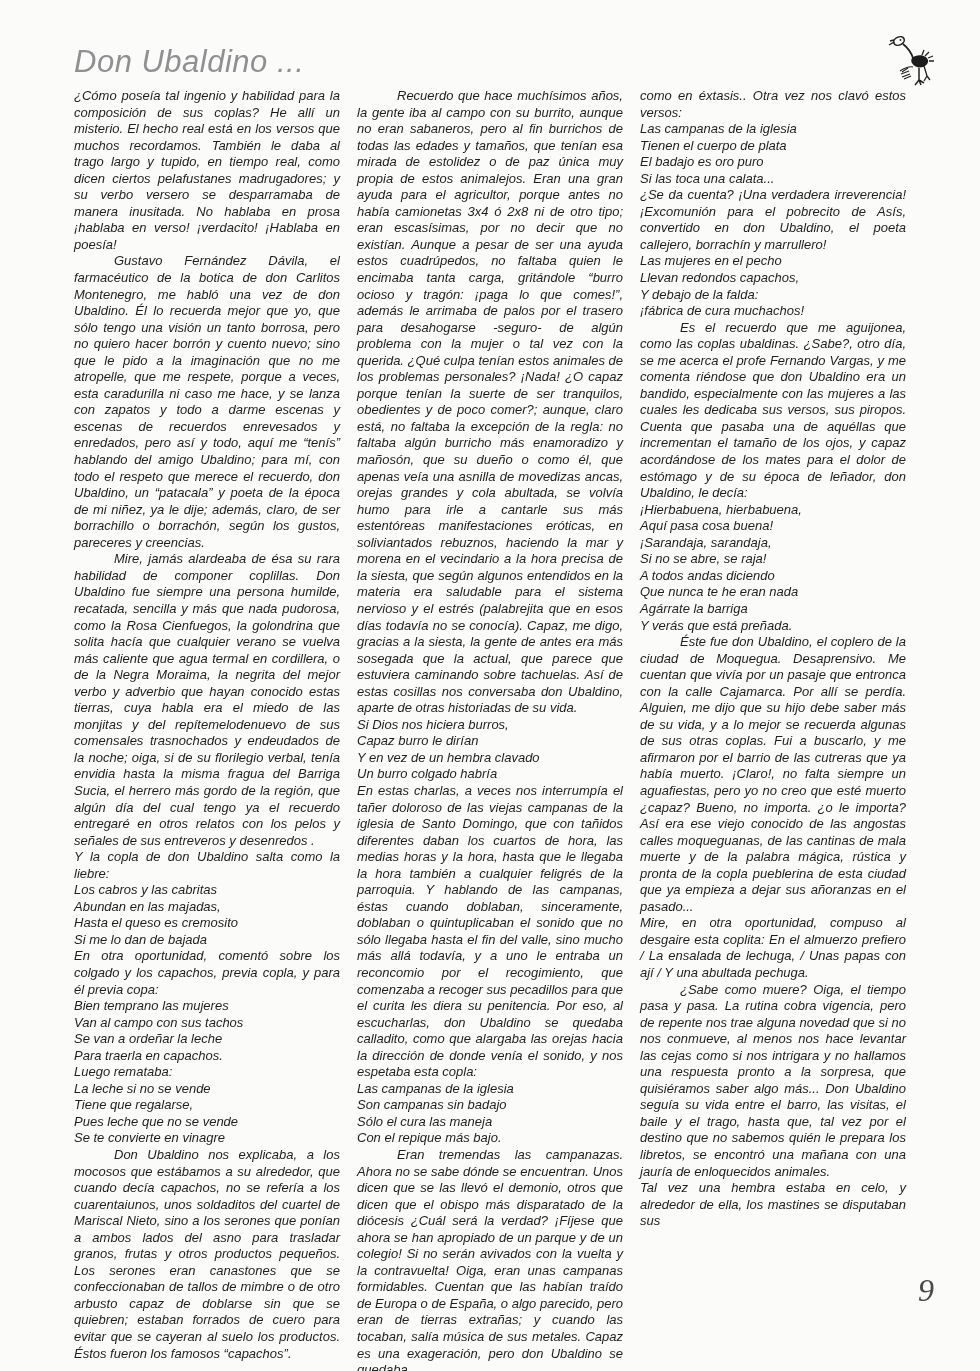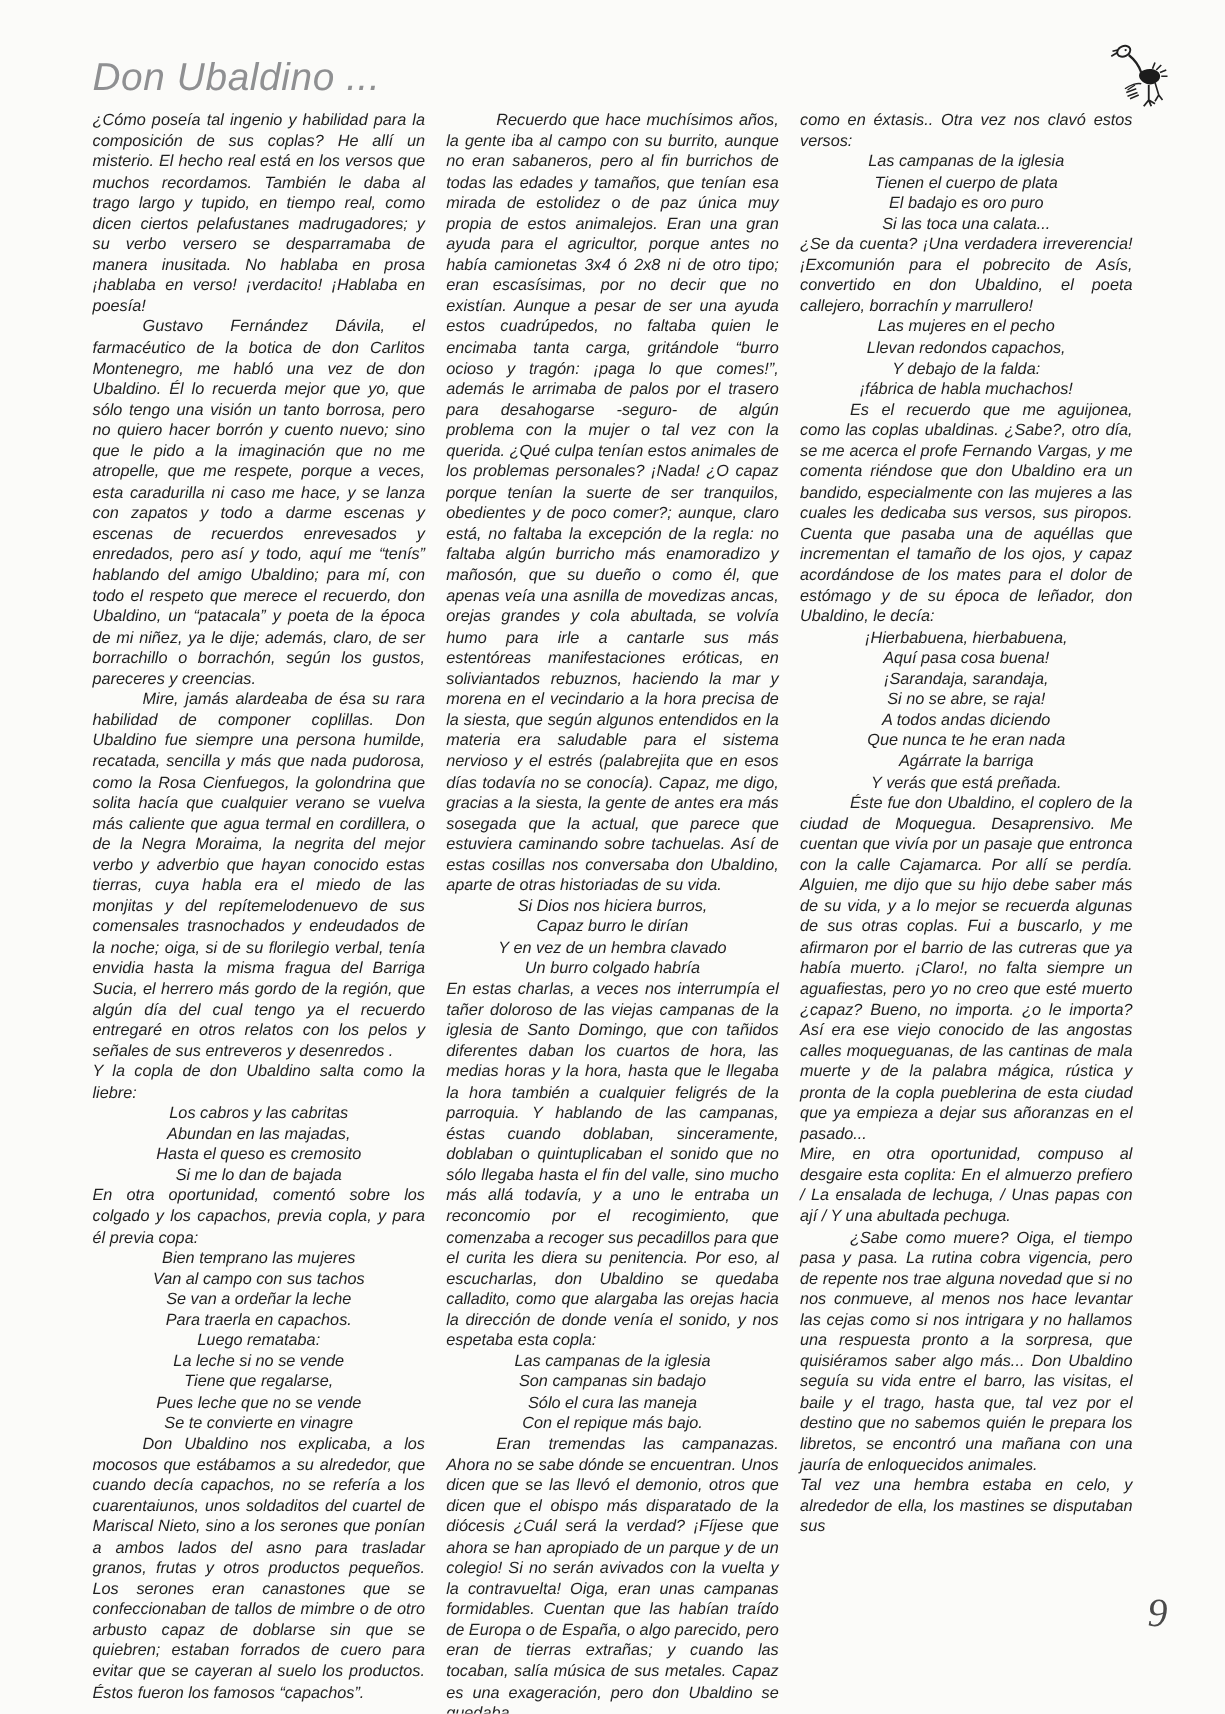--- a/index.html
+++ b/index.html
@@ -7,21 +7,20 @@
     width:980px;height:1371px;
     background:#fbfbf9;
     font-family:"Liberation Sans", sans-serif;
     -webkit-font-smoothing:antialiased;
   }
   .page{
     position:relative;
     width:980px;height:1371px;
     overflow:hidden;
     background:#fbfbf9;
-    border-radius:32px;
   }
   .title{
     position:absolute;
     left:74px;top:44px;
     font-style:italic;
     font-size:31px;
     font-weight:400;
     color:#8f9092;
     letter-spacing:0.5px;
   }
@@ -41,21 +40,21 @@
     width:266px;
     font-style:italic;
     font-size:13px;
     line-height:16.55px;
     color:#1f1f1f;
     text-align:justify;
   }
   .col p{margin:0;text-align:justify;}
   .col p.indent{text-indent:40px;}
   .col p.flush{text-indent:0;}
-  .verse-line{text-align:center;}
+  .verse-line{text-align:left;}
   .page-number{
     position:absolute;
     left:918px;top:1272px;
     font-family:"Liberation Serif", serif;
     font-style:italic;
     font-weight:400;
     font-size:32px;
     color:#4a4a4a;
   }
 </style>
@@ -123,21 +122,21 @@
       <div class="col">
         <p class="flush">como en éxtasis.. Otra vez nos clavó estos versos:</p>
         <div class="verse-line">Las campanas de la iglesia</div>
         <div class="verse-line">Tienen el cuerpo de plata</div>
         <div class="verse-line">El badajo es oro puro</div>
         <div class="verse-line">Si las toca una calata...</div>
         <p class="flush">¿Se da cuenta? ¡Una verdadera irreverencia! ¡Excomunión para el pobrecito de Asís, convertido en don Ubaldino, el poeta callejero, borrachín y marrullero!</p>
         <div class="verse-line">Las mujeres en el pecho</div>
         <div class="verse-line">Llevan redondos capachos,</div>
         <div class="verse-line">Y debajo de la falda:</div>
-        <div class="verse-line">¡fábrica de habla muchachos!</div>
+        <div class="verse-line">¡fábrica de cura muchachos!</div>
         <p class="indent">Es el recuerdo que me aguijonea, como las coplas ubaldinas. ¿Sabe?, otro día, se me acerca el profe Fernando Vargas, y me comenta riéndose que don Ubaldino era un bandido, especialmente con las mujeres a las cuales les dedicaba sus versos, sus piropos. Cuenta que pasaba una de aquéllas que incrementan el tamaño de los ojos, y capaz acordándose de los mates para el dolor de estómago y de su época de leñador, don Ubaldino, le decía:</p>
         <div class="verse-line">¡Hierbabuena, hierbabuena,</div>
         <div class="verse-line">Aquí pasa cosa buena!</div>
         <div class="verse-line">¡Sarandaja, sarandaja,</div>
         <div class="verse-line">Si no se abre, se raja!</div>
         <div class="verse-line">A todos andas diciendo</div>
         <div class="verse-line">Que nunca te he eran nada</div>
         <div class="verse-line">Agárrate la barriga</div>
         <div class="verse-line">Y verás que está preñada.</div>
         <p class="indent">Éste fue don Ubaldino, el coplero de la ciudad de Moquegua. Desaprensivo. Me cuentan que vivía por un pasaje que entronca con la calle Cajamarca. Por allí se perdía. Alguien, me dijo que su hijo debe saber más de su vida, y a lo mejor se recuerda algunas de sus otras coplas. Fui a buscarlo, y me afirmaron por el barrio de las cutreras que ya había muerto. ¡Claro!, no falta siempre un aguafiestas, pero yo no creo que esté muerto ¿capaz? Bueno, no importa. ¿o le importa? Así era ese viejo conocido de las angostas calles moqueguanas, de las cantinas de mala muerte y de la palabra mágica, rústica y pronta de la copla pueblerina de esta ciudad que ya empieza a dejar sus añoranzas en el pasado...</p>

